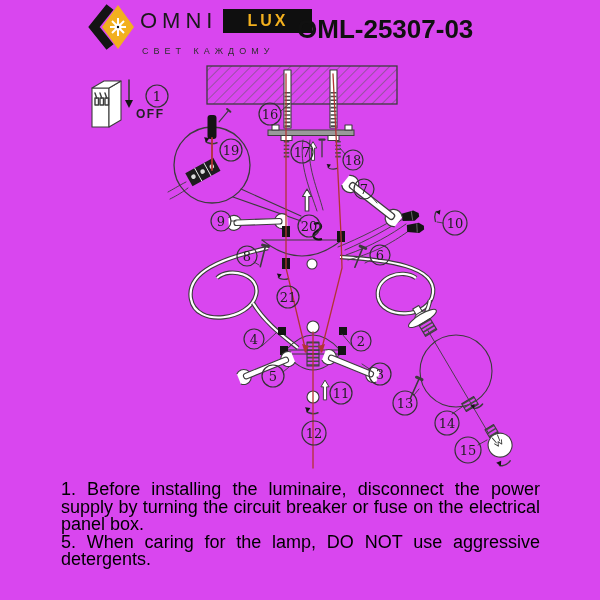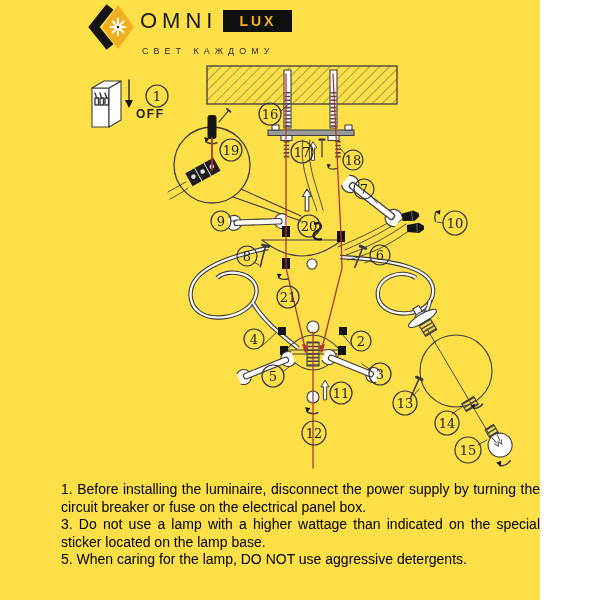--- a/index.html
+++ b/index.html
@@ -1,43 +1,43 @@
 <!DOCTYPE html>
 <html><head>
 <meta charset="utf-8">
 <style>
   html,body{margin:0;padding:0;background:#fff;}
-  #page{position:relative;width:540px;height:600px;background:#fde047;overflow:hidden;
+  #page{position:relative;width:600px;height:600px;background:#d946ef;overflow:hidden;
         font-family:"Liberation Sans",sans-serif;}
   
   #brand{position:absolute;left:82px;top:2px;display:flex;align-items:flex-start;}
   #brand-mark{display:block;}
   #brand-text{margin-left:4px;padding-top:6px;}
   #brand-row{display:flex;align-items:center;}
   #brand-word1{font-size:22px;letter-spacing:5px;color:#191919;font-weight:500;}
-  #brand-word2{background:#0f0f0f;color:#f2b01e;font-weight:700;font-size:14px;
-               padding:3px 16px;margin-left:6px;letter-spacing:3px;}
+  #brand-word2{background:#0f0f0f;color:#f2b01e;font-weight:700;font-size:16px;
+               padding:3px 24px;margin-left:6px;letter-spacing:3px;}
   #brand-tagline{font-size:9px;letter-spacing:5px;color:#2e2e2e;margin-top:12px;margin-left:2px;}
   #model{position:absolute;left:297px;top:14px;font-size:26px;font-weight:700;color:#101010;
          letter-spacing:0px;white-space:nowrap;}
   
   #diagram{position:absolute;left:0;top:0;width:600px;height:600px;}
   .ln{fill:none;stroke:#3c3c3c;stroke-width:1.1;stroke-linecap:round;stroke-linejoin:round;}
   .fw{fill:#fff;stroke:#3c3c3c;stroke-width:1.1;stroke-linejoin:round;}
   .blk{fill:#141414;stroke:none;}
   .red{stroke:#b23434;stroke-width:1.3;fill:none;stroke-linecap:round;}
   .thr{stroke:#4a4a4a;stroke-dasharray:1.6 2.1;fill:none;}
   .thin{stroke-width:0.9;}
   .callout-circle{fill:none;stroke:#333;stroke-width:1.2;}
   .callout-num{font-family:"DejaVu Serif",serif;font-size:13px;fill:#1e1e1e;text-anchor:middle;}
   .offtxt{font-family:"Liberation Sans",sans-serif;font-weight:700;font-size:12px;
           letter-spacing:1.5px;fill:#222;}
   
   #instructions{position:absolute;left:61px;top:481px;width:479px;color:#000;}
-  #instructions p{margin:0;font-size:14px;line-height:17.6px;text-align:justify;}
+  #instructions p{margin:0;font-size:18px;line-height:17.6px;text-align:justify;}
 </style>
 </head>
 <body>
 
 <div id="page">
 
   <div id="brand">
     <svg id="brand-mark" width="54" height="50" viewBox="0 0 54 50">
       <polyline points="28,5 12,25 28,45" fill="none" stroke="#141414" stroke-width="9"></polyline>
       <polygon points="36,3 52,25 36,47 20,25" fill="#f2b01e"></polygon>
@@ -51,20 +51,21 @@
         <circle cx="36" cy="25" r="1.2" fill="#141414"></circle>
     </svg>
     <div id="brand-text">
       <div id="brand-row">
         <span id="brand-word1">OMNI</span>
         <span id="brand-word2">LUX</span>
       </div>
       <div id="brand-tagline">СВЕТ КАЖДОМУ</div>
     </div>
   </div>
+  <div id="model">OML-25307-03</div>
 
   <svg id="diagram" viewBox="0 0 600 600">
     <defs>
       <pattern id="hatch" width="7" height="7" patternUnits="userSpaceOnUse" patternTransform="rotate(45)">
         <line x1="0" y1="0" x2="0" y2="7" stroke="#5a5a5a" stroke-width="1"></line>
       </pattern>
       <g id="wrench">
         <path class="fw" d="M-29.3,-5.3 A7.5,7.5 0 1 1 -29.3,5.3"></path>
         <path class="fw" d="M29.3,-5.3 A7.5,7.5 0 1 0 29.3,5.3"></path>
         <rect class="fw" x="-24" y="-2.8" width="48" height="5.6" rx="2.5"></rect>
@@ -344,17 +345,16 @@
         </g>
         <g>
           <circle cx="468" cy="450" r="13" class="callout-circle"></circle>
           <text x="468" y="454.5" class="callout-num">15</text>
         </g>
       </g>
   </svg>
 
   <div id="instructions">
     <p>1. Before installing the luminaire, disconnect the power supply by turning the circuit breaker or fuse on the electrical panel box.</p>
-    <p>3. Do not use a lamp with a higher wattage than indicated on the special sticker located on the lamp base.</p>
     <p>5. When caring for the lamp, DO NOT use aggressive detergents.</p>
   </div>
 
 </div>
 
 </body></html>

